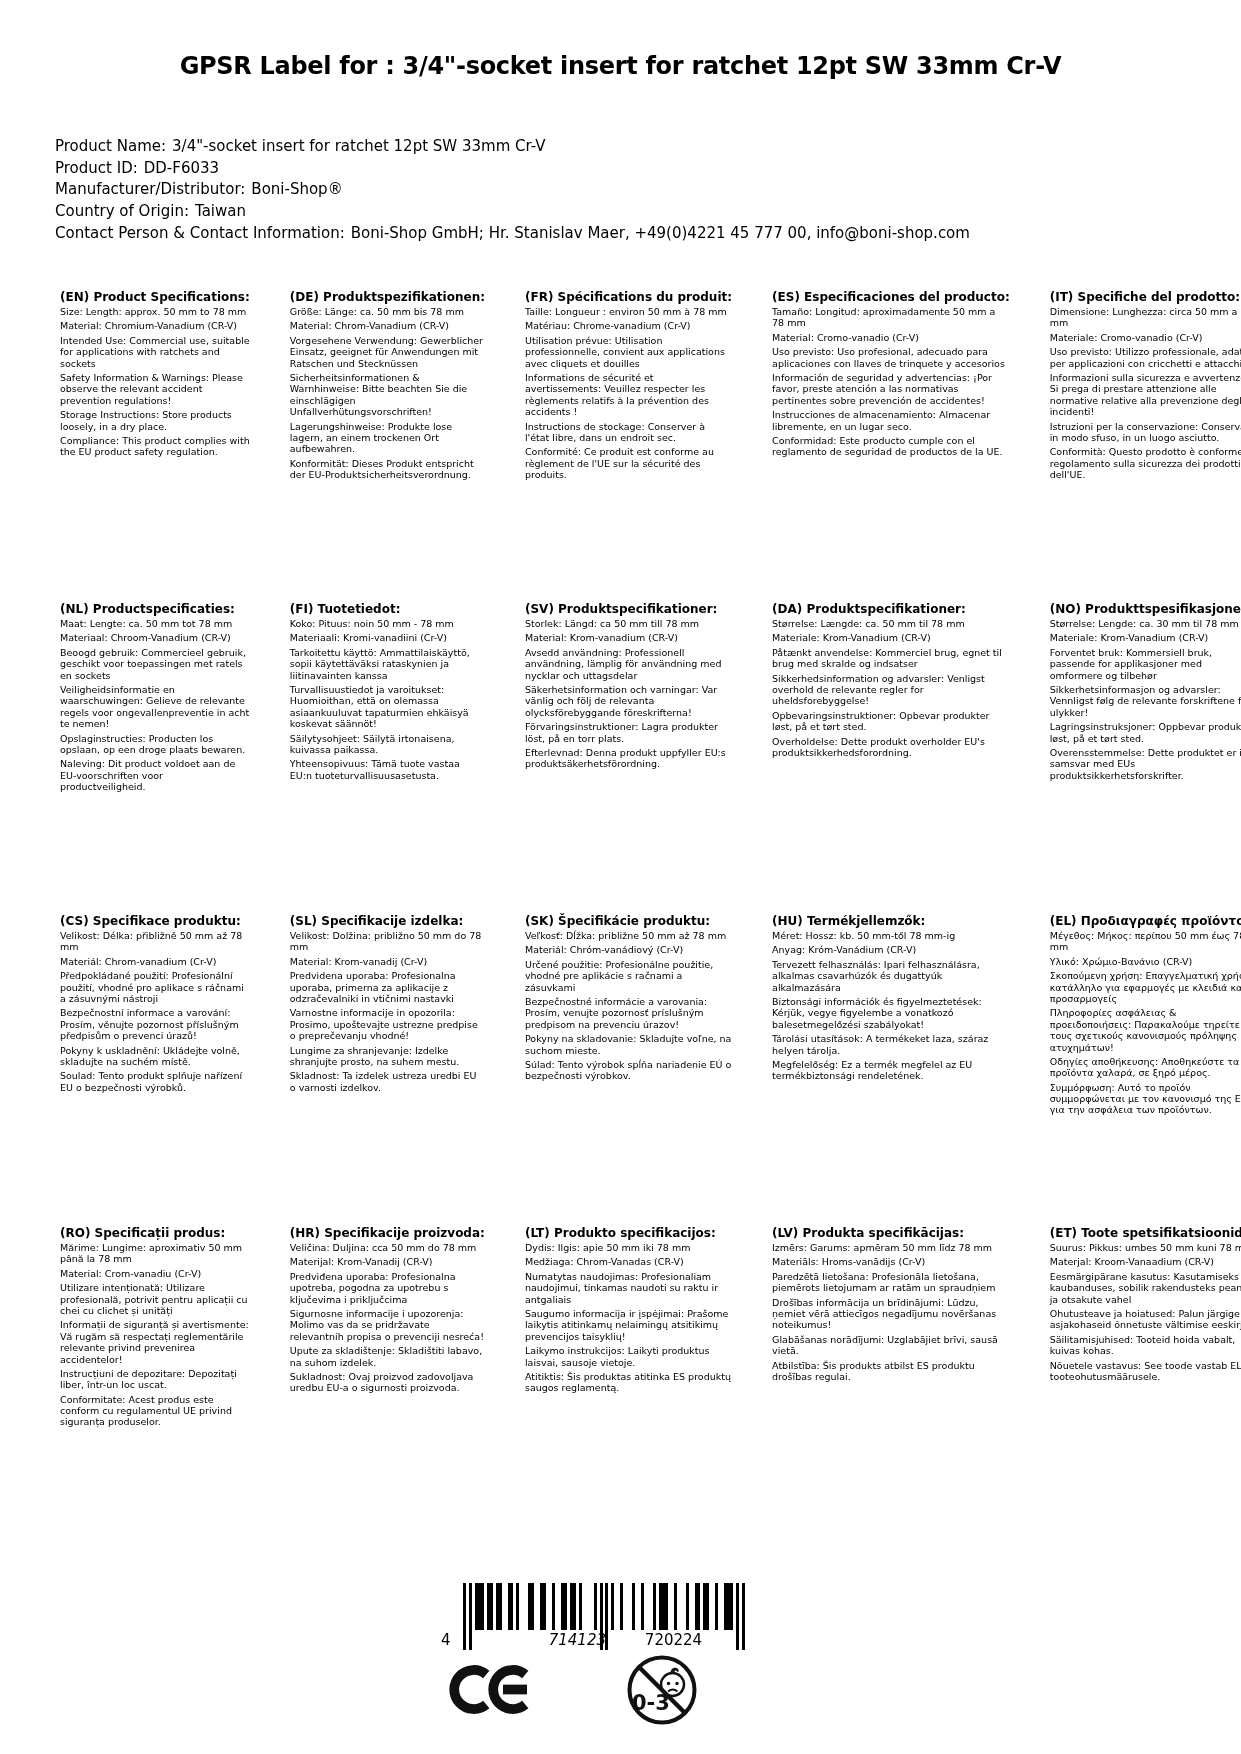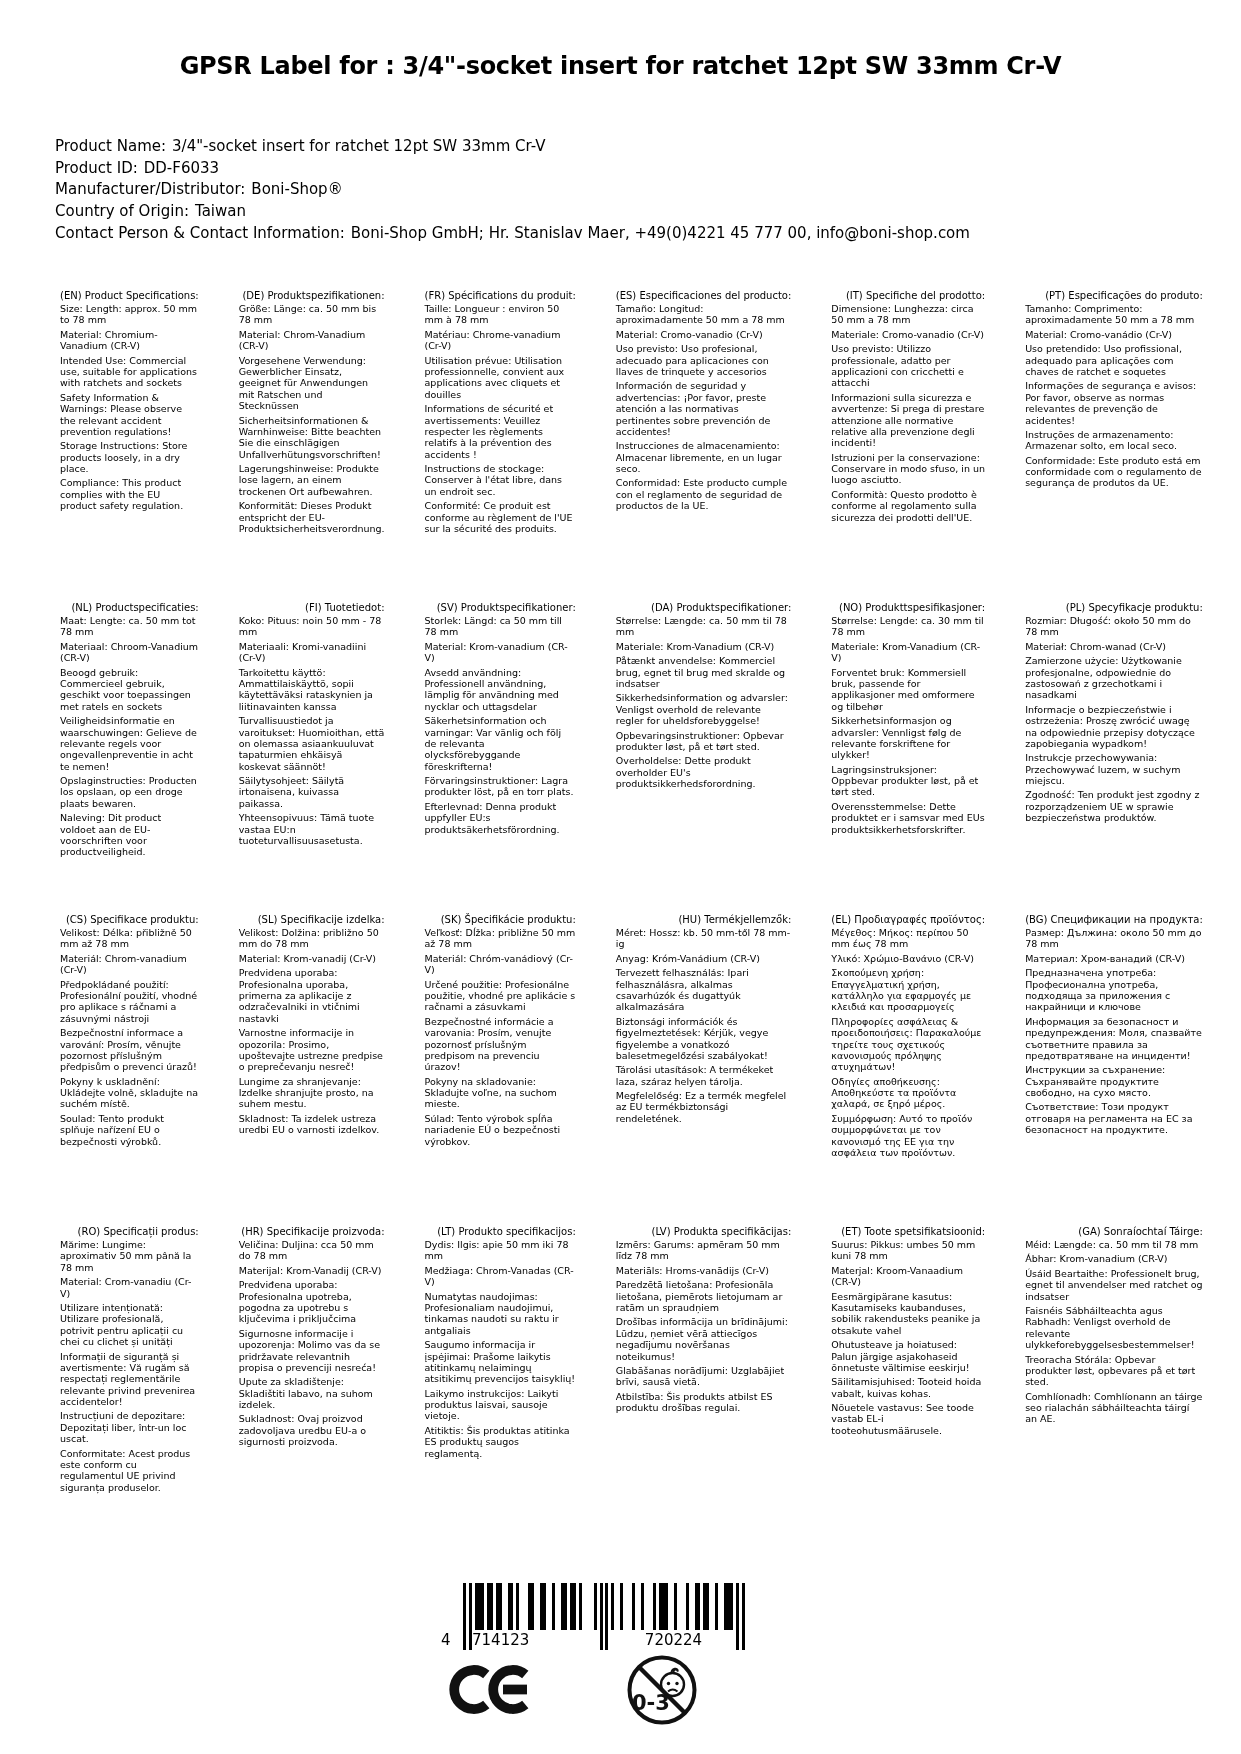--- a/index.html
+++ b/index.html
@@ -13,27 +13,27 @@
     position:absolute; top:52px; left:0; width:100%; margin:0;
     text-align:center; font-size:24px; font-weight:bold; letter-spacing:-0.3px;
   }
   .product-info { position:absolute; left:55px; top:136px; font-size:15px; line-height:21.7px; }
   .pi-label { font-weight:normal; margin-right:6px; }
   .lang-grid {
     position:absolute; left:60px; top:290px; width:1180px;
     display:grid; grid-template-columns:repeat(6,1fr); grid-auto-rows:312px;
   }
   .lang-block { padding-right:40px; overflow:visible; }
-  .lang-heading { font-size:10px; font-weight:normal; white-space:nowrap; margin:0 0 2px 0;text-align:right; }
+  .lang-heading { font-size:12px; font-weight:bold; white-space:nowrap; margin:0 0 2px 0; }
   .lang-par { font-size:9.5px; line-height:1.2; margin:0 0 3px 0; overflow-wrap:break-word; }
   .barcode { position:absolute; left:463px; top:1583px; width:282px; height:67px; }
   .barcode svg { display:block; }
   .bc-digit { position:absolute; top:48px; font-size:15px; font-weight:normal; }
   .bc-first { left:-22px; }
-  .bc-g1 { left:9px;  width:125px; text-align:left; }
+  .bc-g1 { left:18px;  width:125px; text-align:right;font-style:italic; }
   .bc-g2 { left:148px; width:125px; text-align:center; }
   .ce-mark { position:absolute; left:449px; top:1663px; }
   .age-warning { position:absolute; left:626px; top:1654px; }
 </style>
 </head>
 <body>
 
 <div class="page">
 
   <h1 class="title">GPSR Label for : 3/4"-socket insert for ratchet 12pt SW 33mm Cr-V</h1>
@@ -162,21 +162,21 @@
         <p class="lang-par">Předpokládané použití: Profesionální použití, vhodné pro aplikace s ráčnami a zásuvnými nástroji</p>
         <p class="lang-par">Bezpečnostní informace a varování: Prosím, věnujte pozornost příslušným předpisům o prevenci úrazů!</p>
         <p class="lang-par">Pokyny k uskladnění: Ukládejte volně, skladujte na suchém místě.</p>
         <p class="lang-par">Soulad: Tento produkt splňuje nařízení EU o bezpečnosti výrobků.</p>
       </div>
       <div class="lang-block">
         <div class="lang-heading">(SL) Specifikacije izdelka:</div>
         <p class="lang-par">Velikost: Dolžina: približno 50 mm do 78 mm</p>
         <p class="lang-par">Material: Krom-vanadij (Cr-V)</p>
         <p class="lang-par">Predvidena uporaba: Profesionalna uporaba, primerna za aplikacije z odzračevalniki in vtičnimi nastavki</p>
-        <p class="lang-par">Varnostne informacije in opozorila: Prosimo, upoštevajte ustrezne predpise o preprečevanju nesreč!</p>
+        <p class="lang-par">Varnostne informacije in opozorila: Prosimo, upoštevajte ustrezne predpise o preprečevanju vhodné!</p>
         <p class="lang-par">Lungime za shranjevanje: Izdelke shranjujte prosto, na suhem mestu.</p>
         <p class="lang-par">Skladnost: Ta izdelek ustreza uredbi EU o varnosti izdelkov.</p>
       </div>
       <div class="lang-block">
         <div class="lang-heading">(SK) Špecifikácie produktu:</div>
         <p class="lang-par">Veľkosť: Dĺžka: približne 50 mm až 78 mm</p>
         <p class="lang-par">Materiál: Chróm-vanádiový (Cr-V)</p>
         <p class="lang-par">Určené použitie: Profesionálne použitie, vhodné pre aplikácie s račnami a zásuvkami</p>
         <p class="lang-par">Bezpečnostné informácie a varovania: Prosím, venujte pozornosť príslušným predpisom na prevenciu úrazov!</p>
         <p class="lang-par">Pokyny na skladovanie: Skladujte voľne, na suchom mieste.</p>

